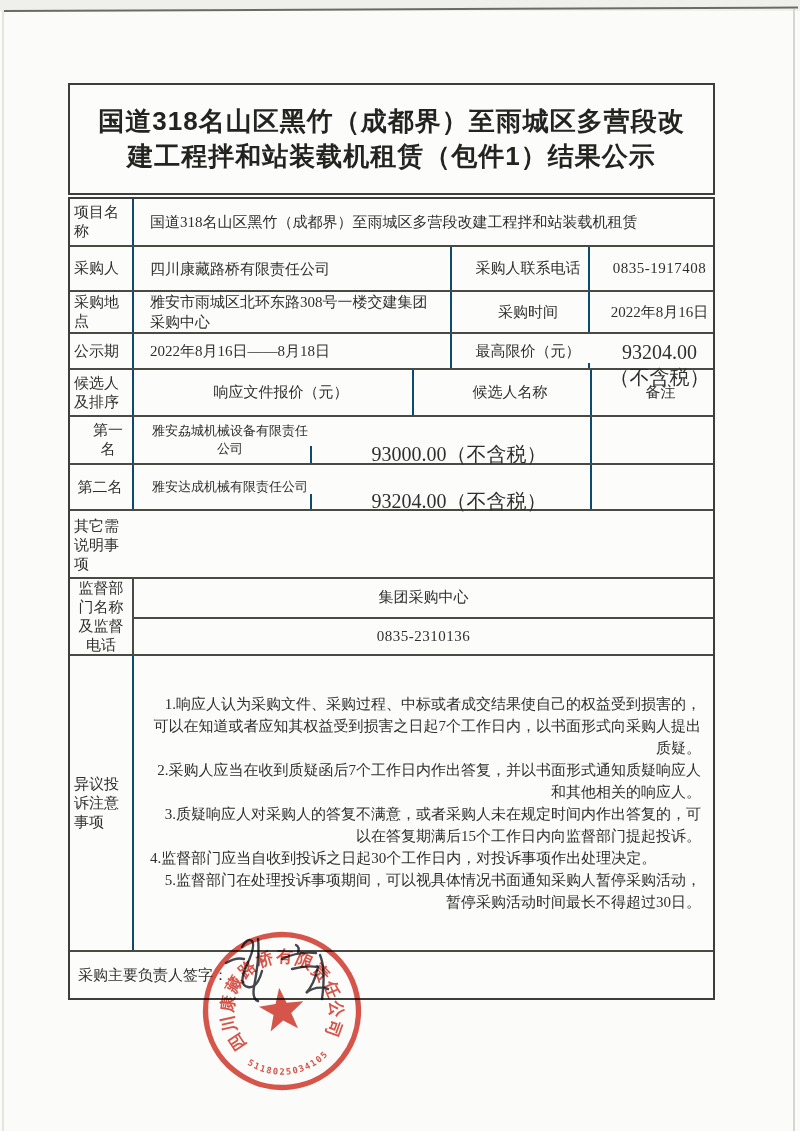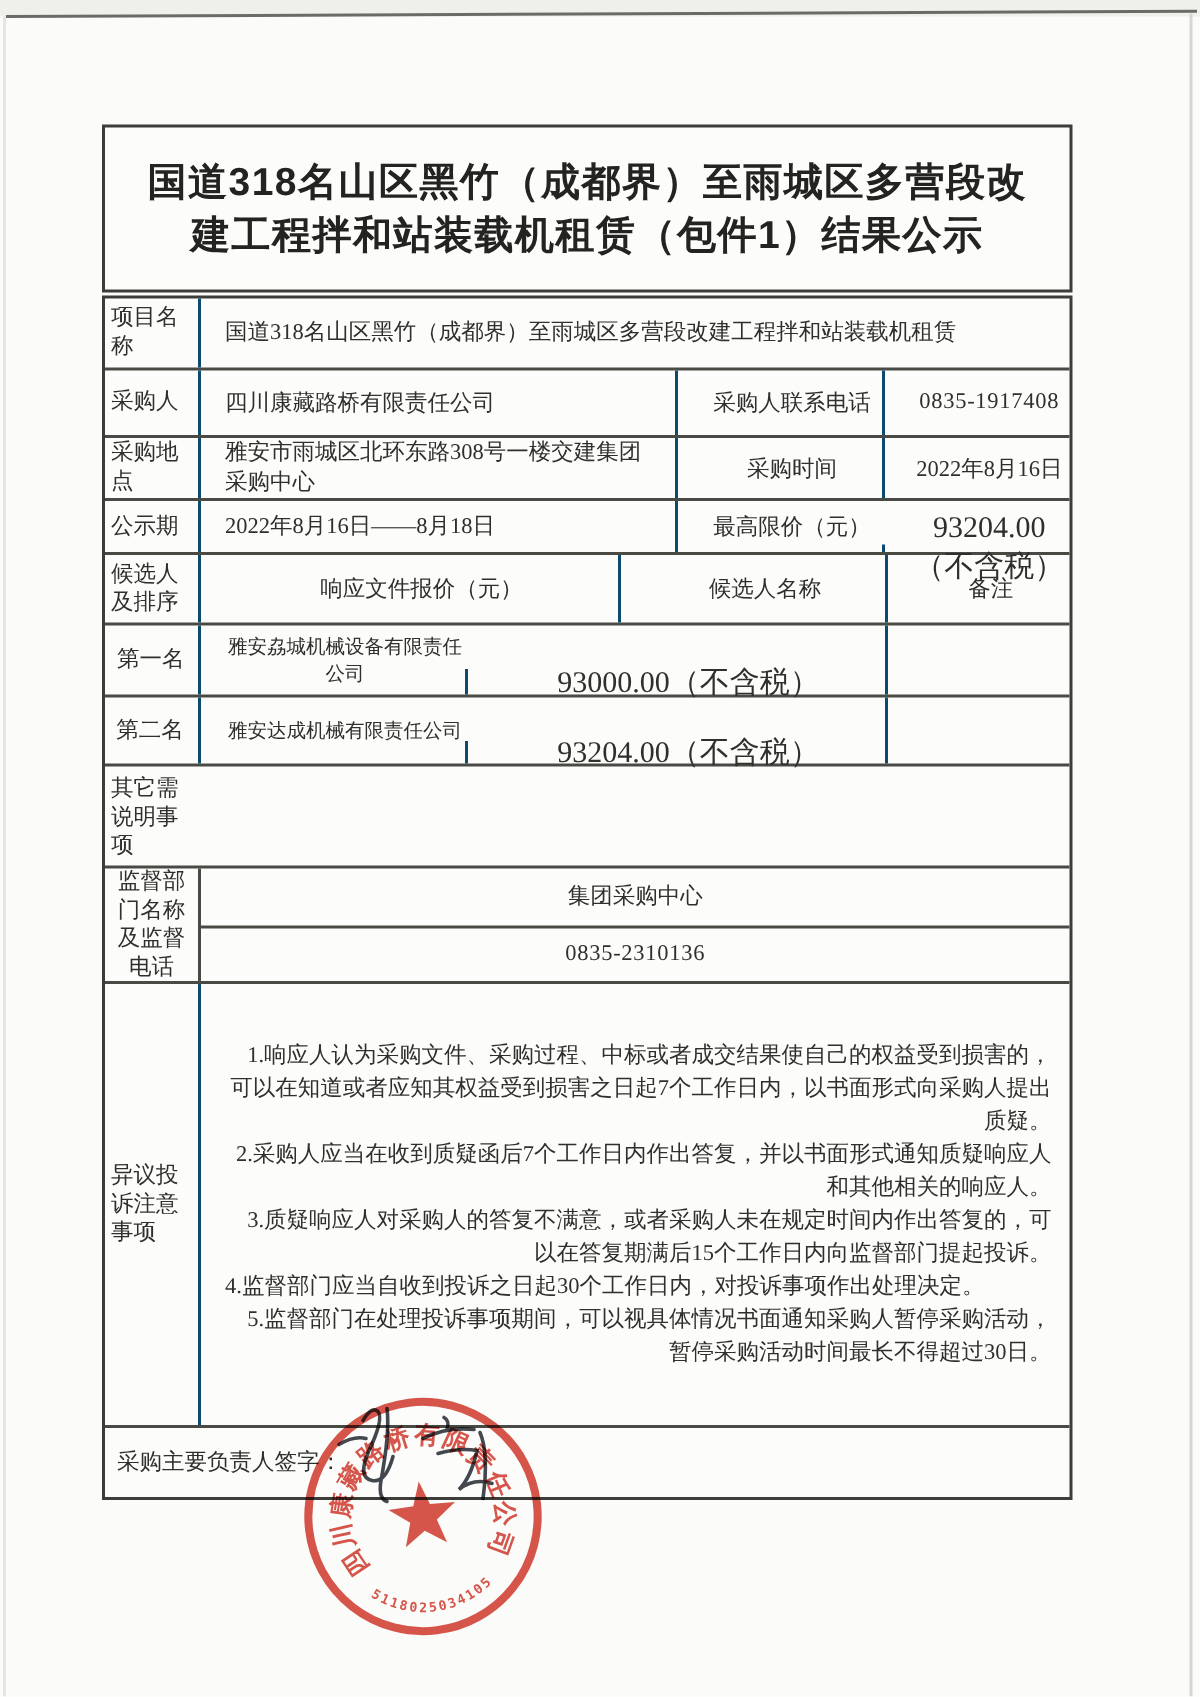--- a/index.html
+++ b/index.html
@@ -125,21 +125,21 @@
       </div>
 
       <div class="t-row h-candhead">
         <div class="cell lbl">候选人及排序</div>
         <div class="cell val-center c-bid">响应文件报价（元）</div>
         <div class="cell val-center c-name">候选人名称</div>
         <div class="cell val-center c-rem">备注</div>
       </div>
 
       <div class="t-row h-cand1">
-        <div class="cell lbl val-center" style="justify-content:center;padding-left:1px;">第一名</div>
+        <div class="cell lbl val-center" style="justify-content:center;padding-left:16px;">第一名</div>
         <div class="cell val-center c-name cand-name">雅安劦城机械设备有限责任公司</div>
         <div class="cell val-center c-bid bid-val">93000.00（不含税）</div>
         <div class="cell val-center c-rem"></div>
       </div>
 
       <div class="t-row h-cand2">
         <div class="cell lbl val-center" style="justify-content:center;padding-left:0;">第二名</div>
         <div class="cell val-center c-name cand-name">雅安达成机械有限责任公司</div>
         <div class="cell val-center c-bid bid-val">93204.00（不含税）</div>
         <div class="cell val-center c-rem"></div>

